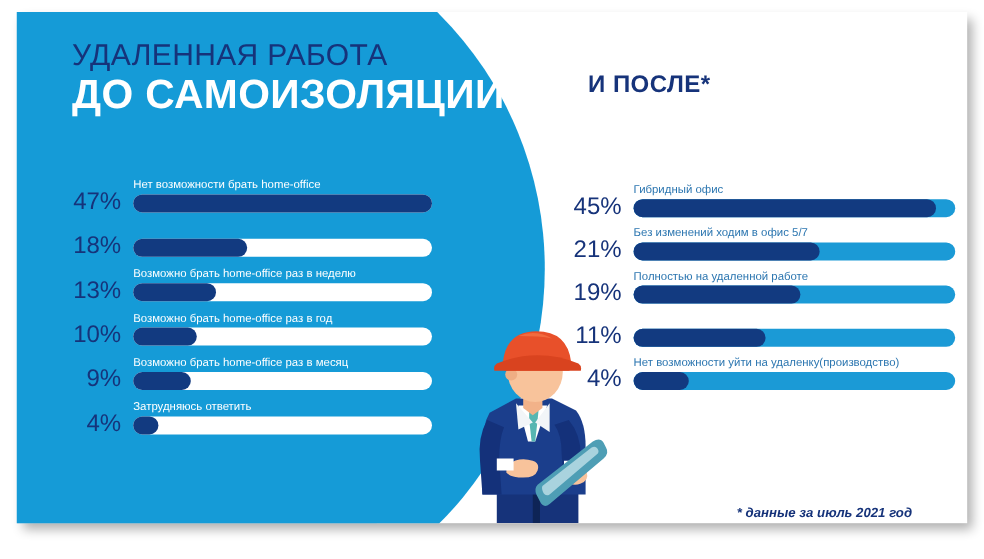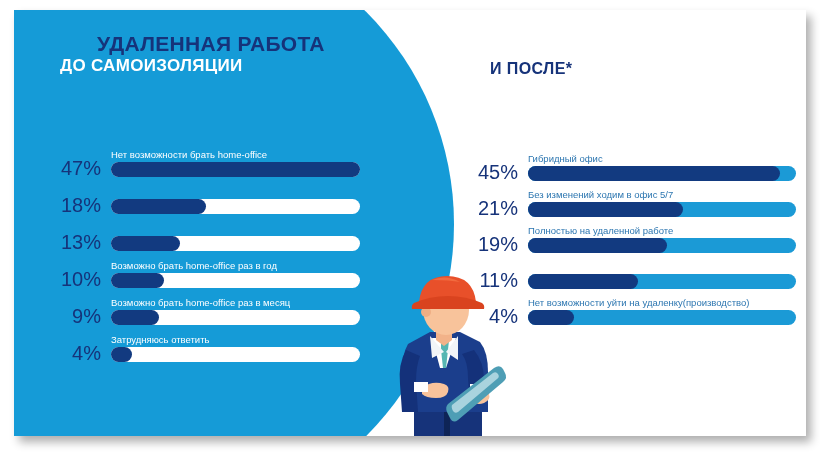--- a/index.html
+++ b/index.html
@@ -33,31 +33,30 @@
     border-radius: 50%;
   }
 
   
   .head-left {
     position: absolute; left: 46px; top: 22px;
     line-height: 1.12;
     letter-spacing: 0.3px;
   }
   .head-left .l1 {
-    font-size: 21px; font-weight: bold; color: #16337A;
-    white-space: nowrap;
-    margin-left: 37px;
+    font-size: 25px; font-weight: normal; color: #16337A;
+    white-space: nowrap;
   }
   .head-left .l2 {
-    font-size: 17px; font-weight: bold; color: #ffffff;
+    font-size: 34px; font-weight: bold; color: #ffffff;
     white-space: nowrap;
   }
   .head-right {
     position: absolute; left: 476px; top: 50px;
-    font-size: 16px; font-weight: bold; color: #16337A;
+    font-size: 20px; font-weight: bold; color: #16337A;
     letter-spacing: 0.4px;
     white-space: nowrap;
   }
 
   
   .chart { position: absolute; }
   .chart-left  { left: 36px;  top: 138px; width: 310px; }
   .chart-right { left: 462px; top: 142px; width: 320px; }
 
   .row { position: relative; }
@@ -140,20 +139,21 @@
           </div>
         </div>
         <div class="row">
           <div class="row-pct">18%</div>
           <div class="row-track" style="background: rgb(255, 255, 255);">
             <div class="row-fill" style="width: 38.3%; background: rgb(18, 58, 128);"></div>
           </div>
         </div>
         <div class="row">
           <div class="row-pct">13%</div>
+          <div class="row-label">Возможно брать home-office раз в неделю</div>
           <div class="row-track" style="background: rgb(255, 255, 255);">
             <div class="row-fill" style="width: 27.7%; background: rgb(18, 58, 128);"></div>
           </div>
         </div>
         <div class="row">
           <div class="row-pct">10%</div>
           <div class="row-label">Возможно брать home-office раз в год</div>
           <div class="row-track" style="background: rgb(255, 255, 255);">
             <div class="row-fill" style="width: 21.3%; background: rgb(18, 58, 128);"></div>
           </div>
@@ -203,20 +203,21 @@
         </div>
         <div class="row">
           <div class="row-pct">4%</div>
           <div class="row-label">Нет возможности уйти на удаленку(производство)</div>
           <div class="row-track" style="background: rgb(27, 154, 214);">
             <div class="row-fill" style="width: 17%; background: rgb(18, 58, 128);"></div>
           </div>
         </div>
       </div>
 
+    <div class="footnote">* данные за июль 2021 год</div>
 
     <div class="figure">
       <svg width="170" height="164" viewBox="0 0 170 164" xmlns="http://www.w3.org/2000/svg">
 
         <path d="M44 96 L44 164 L112 164 L112 96 Z" fill="#16337A"></path>
         <path d="M74 120 L74 164 L80 164 L80 120 Z" fill="#0E2456"></path>
 
         <path d="M38 72 q-6 10 -6 30 l0 38 l86 0 l0 -40 q0 -20 -8 -30 l-20 -10 l-30 0 Z" fill="#1B3E8C"></path>
 
         <path d="M36 78 q-8 14 -6 34 l2 28 l16 0 l-2 -30 q0 -16 4 -26 Z" fill="#14317A"></path>

